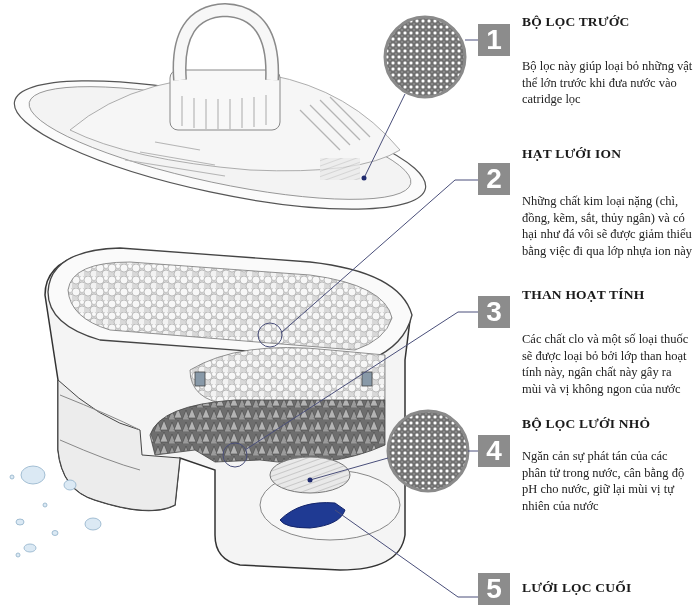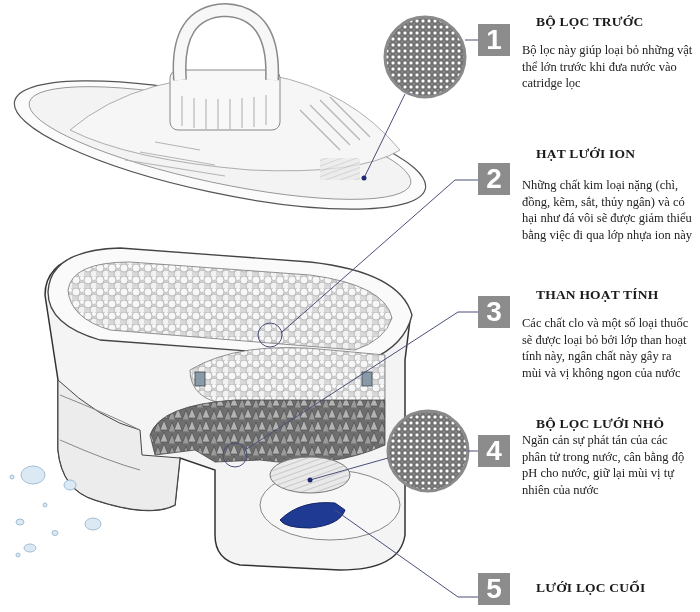--- a/index.html
+++ b/index.html
@@ -2,22 +2,22 @@
 <html><head>
 <meta charset="utf-8">
 <style>
   html, body { margin:0; padding:0; background:#ffffff; }
   body { width:700px; height:612px; position:relative; overflow:hidden; font-family:"Liberation Serif", "DejaVu Serif", serif; color:#1a1a1a; }
   #diagram { position:absolute; left:0; top:0; width:700px; height:612px; }
   .callout { position:absolute; left:0; width:700px; }
   .badge { position:absolute; left:478px; width:32px; height:32px; background:#8c8c8c; color:#ffffff;
            font-family:"Liberation Sans", "DejaVu Sans", sans-serif; font-weight:bold; font-size:28px;
            line-height:32px; text-align:center; }
-  .title { position:absolute; left:536px; font-weight:bold; font-size:13.5px; letter-spacing:0.2px; white-space:nowrap;text-align:center; }
-  .desc { position:absolute; left:522px; width:172px; font-size:12.5px; line-height:16.5px; color:#222; }
+  .title { position:absolute; left:522px; font-weight:bold; font-size:13.5px; letter-spacing:0.2px; white-space:nowrap;text-align:center; }
+  .desc { position:absolute; left:522px; width:172px; font-size:12.5px; line-height:16.5px; color:#222;margin-top:16px; }
 </style>
 </head>
 <body>
 
 <svg id="diagram" viewBox="0 0 700 612" xmlns="http://www.w3.org/2000/svg">
   <defs>
     <pattern id="mesh" width="6" height="6" patternUnits="userSpaceOnUse">
       <rect width="6" height="6" fill="#9a9a9a"></rect>
       <rect x="1" y="1" width="4" height="4" fill="#ffffff" stroke="#333" stroke-width="0.8"></rect>
     </pattern>

